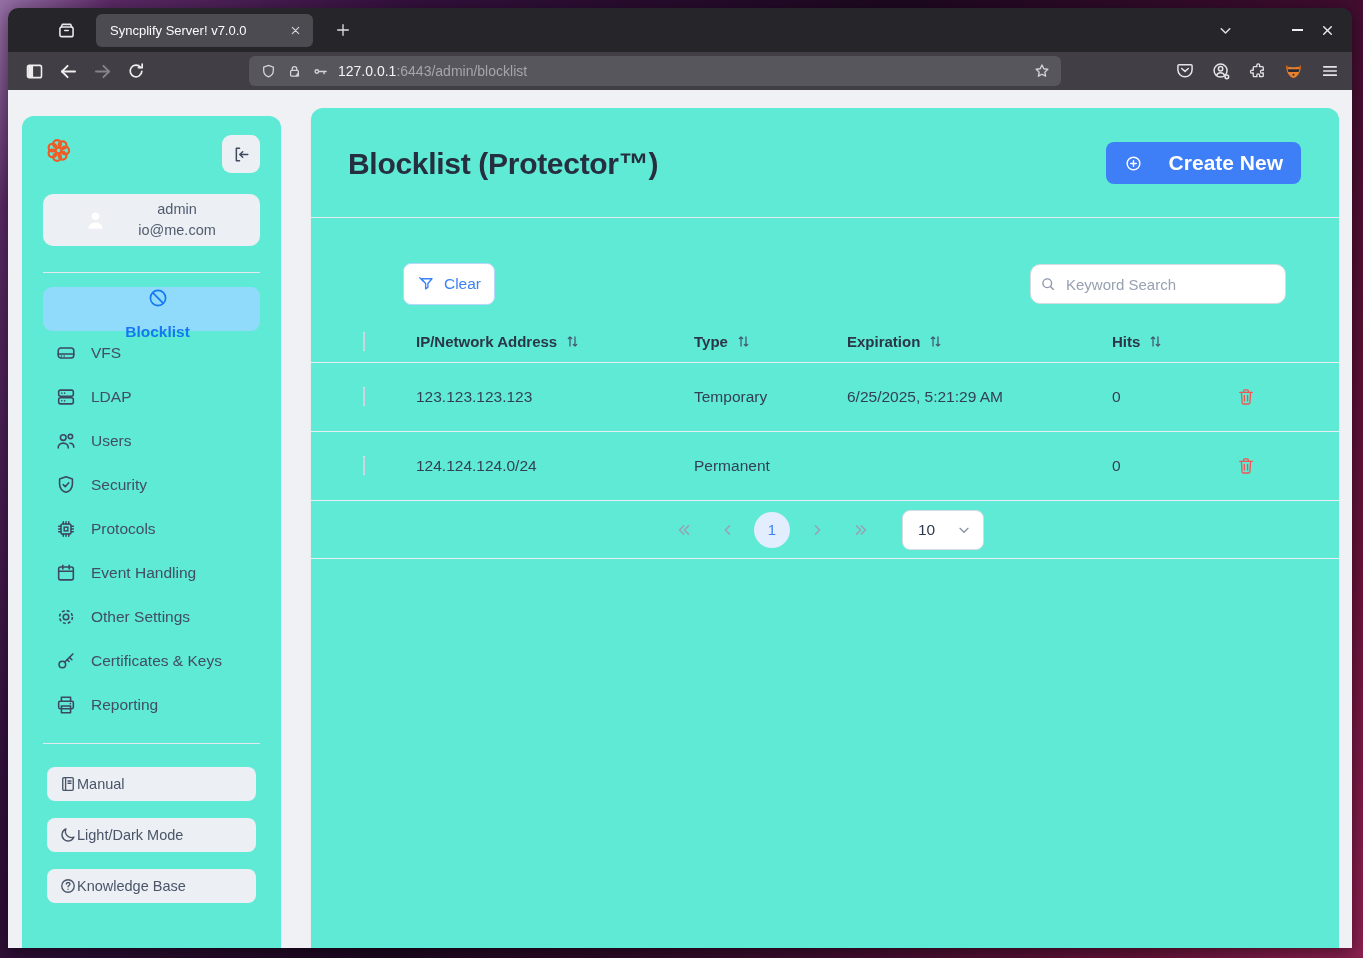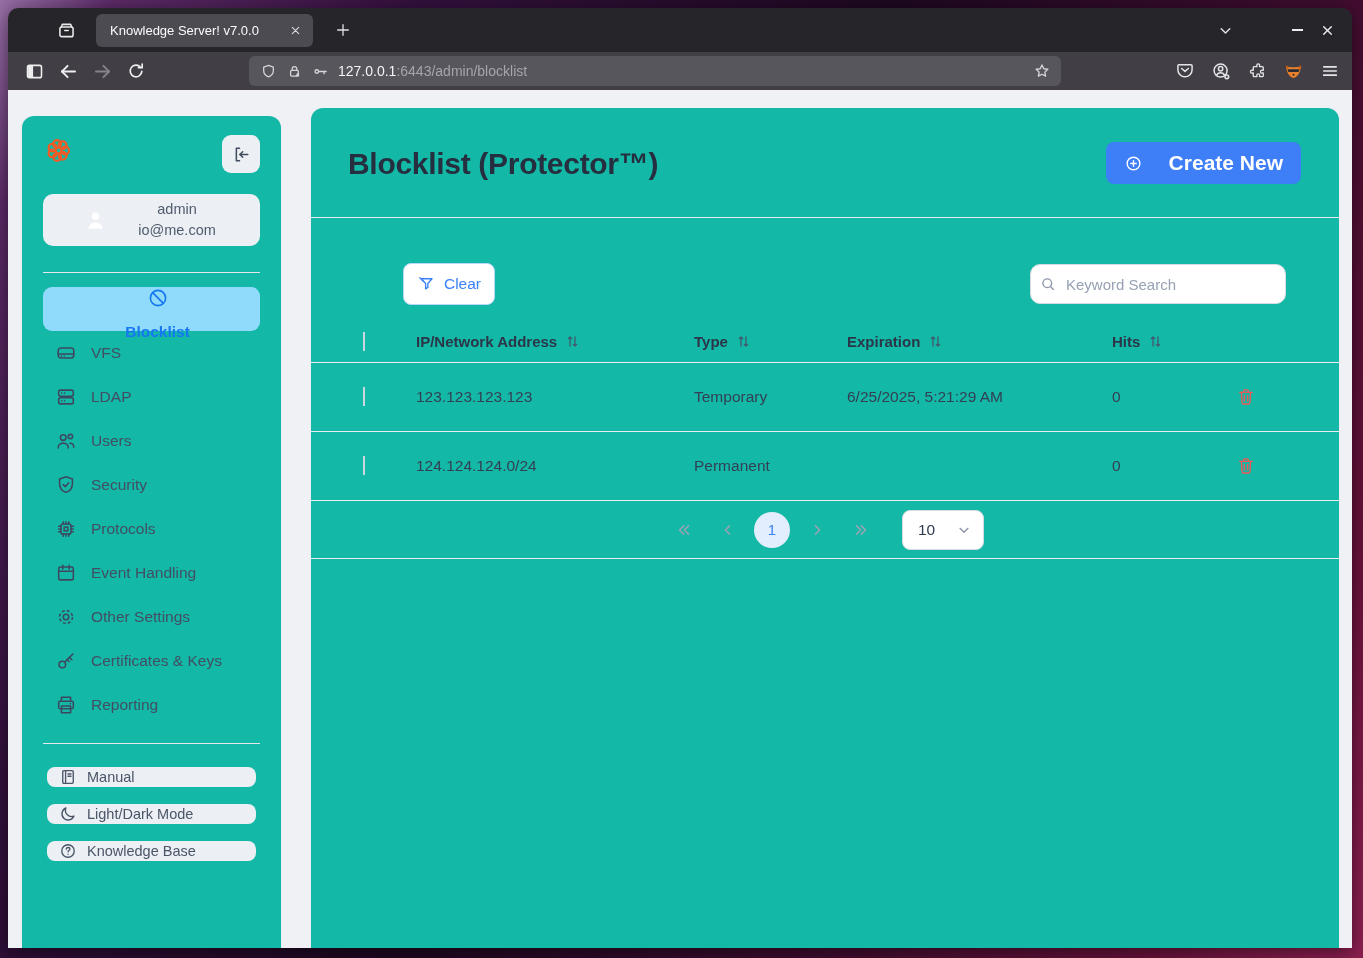--- a/index.html
+++ b/index.html
@@ -40,40 +40,40 @@
   }
   .urlbar .uic { color:#d4d4d8; flex:none; }
   .url-text { flex:1; font-size:14px; white-space:nowrap; overflow:hidden; }
   .url-host { color:#f4f4f6; }
   .url-path { color:#a6a5ab; }
   .tb-right { display:flex; align-items:center; gap:16px; margin-left:auto; color:#e4e4e8; }
   .tb-right > span { cursor:pointer; }
 
   
   .content { flex:1; background:#eff1f5; position:relative; overflow:hidden; }
-  .card { background:#14b8a6; border-radius:12px 12px 0 0; box-shadow:0 1px 3px rgba(20,30,50,.05); }
+  .card { background:#5eead4; border-radius:12px 12px 0 0; box-shadow:0 1px 3px rgba(20,30,50,.05); }
 
   .sidebar { position:absolute; left:14px; top:26px; bottom:0; width:259px; display:flex; flex-direction:column; }
   .sb-top { padding:19px 21px 0; display:flex; justify-content:space-between; align-items:flex-start; }
   .collapse-btn { width:38px; height:38px; border-radius:9px; background:#eceff4; color:#3f4a5d;
     display:flex; align-items:center; justify-content:center; cursor:pointer; }
   .user-card { margin:21px 21px 0; height:52px; border-radius:10px; background:#eceff4;
     display:flex; align-items:center; padding:0 14px 0 40px; cursor:pointer; }
   .user-text { flex:1; text-align:center; color:#505c6e; font-size:14.5px; line-height:21px; }
   .sb-div { border:none; border-top:1px solid #e5e9ef; margin:26px 21px 0; }
   .sb-div2 { border:none; border-top:1px solid #e5e9ef; margin:16px 21px 0; }
   .nav { padding:14px 21px 0; }
   .nav-item { height:44px; display:flex; align-items:center; gap:14px; padding-left:12px;
     border-radius:9px; font-size:15.5px; color:#414e63; cursor:pointer; }
   .nav-item .nic { color:#3c4860; }
   .nav-item.active { background:#90dbfc; color:#1677f2; font-weight:700;flex-direction:column; }
   .nav-item.active .nic { color:#1677f2; }
   .sb-foot { padding:23px 25px 0; display:flex; flex-direction:column; gap:17px; }
-  .foot-btn { height:20px; border-radius:8px; background:#eceff4; color:#4a5568; font-size:14.5px;
-    display:flex; align-items:center; gap:10px; padding-left:12px; cursor:pointer; }
+  .foot-btn { height:34px; border-radius:8px; background:#eceff4; color:#4a5568; font-size:14.5px;
+    display:flex; align-items:center; gap:0; padding-left:12px; cursor:pointer; }
   .foot-btn .nic { color:#4a5568; }
 
   .main { position:absolute; left:303px; right:13px; top:18px; bottom:0; }
   .page-header { display:flex; justify-content:space-between; align-items:flex-start; padding:34px 38px 31px 37px; }
   .page-title { font-size:30px; line-height:44px; font-weight:800; color:#262f3f; letter-spacing:-.3px; }
   .create-btn { height:42px; background:#3e7ef7; color:#fff; border:none; border-radius:8px;
     display:flex; align-items:center; gap:26px; padding:0 18px; font-size:21px; font-weight:600; cursor:pointer;
     font-family:"Liberation Sans", sans-serif; }
   .hdiv { height:1px; background:#e7ebf0; }
 
@@ -116,21 +116,21 @@
 
     <div class="titlebar">
       <span class="tb-icon">
         <svg width="21" height="21" viewBox="0 0 24 24" fill="none" stroke="currentColor" stroke-width="1.8" stroke-linecap="round" stroke-linejoin="round">
             <rect x="4.5" y="8" width="15" height="11" rx="2"></rect>
             <path d="M6 8l1.3-3h9.4L18 8"></path>
             <path d="M10 12h4"></path>
           </svg>
       </span>
       <div class="tab">
-        <span class="tab-title">Knowledge Server! v7.0.0</span>
+        <span class="tab-title">Syncplify Server! v7.0.0</span>
         <span class="tab-close">
           <svg width="11" height="11" viewBox="0 0 24 24" stroke="currentColor" stroke-width="2.4" stroke-linecap="round">
               <path d="M5 5l14 14M19 5L5 19"></path>
             </svg>
         </span>
       </div>
       <span class="newtab">
         <svg width="16" height="16" viewBox="0 0 24 24" stroke="currentColor" stroke-width="2" stroke-linecap="round">
             <path d="M12 4v16M4 12h16"></path>
           </svg>

